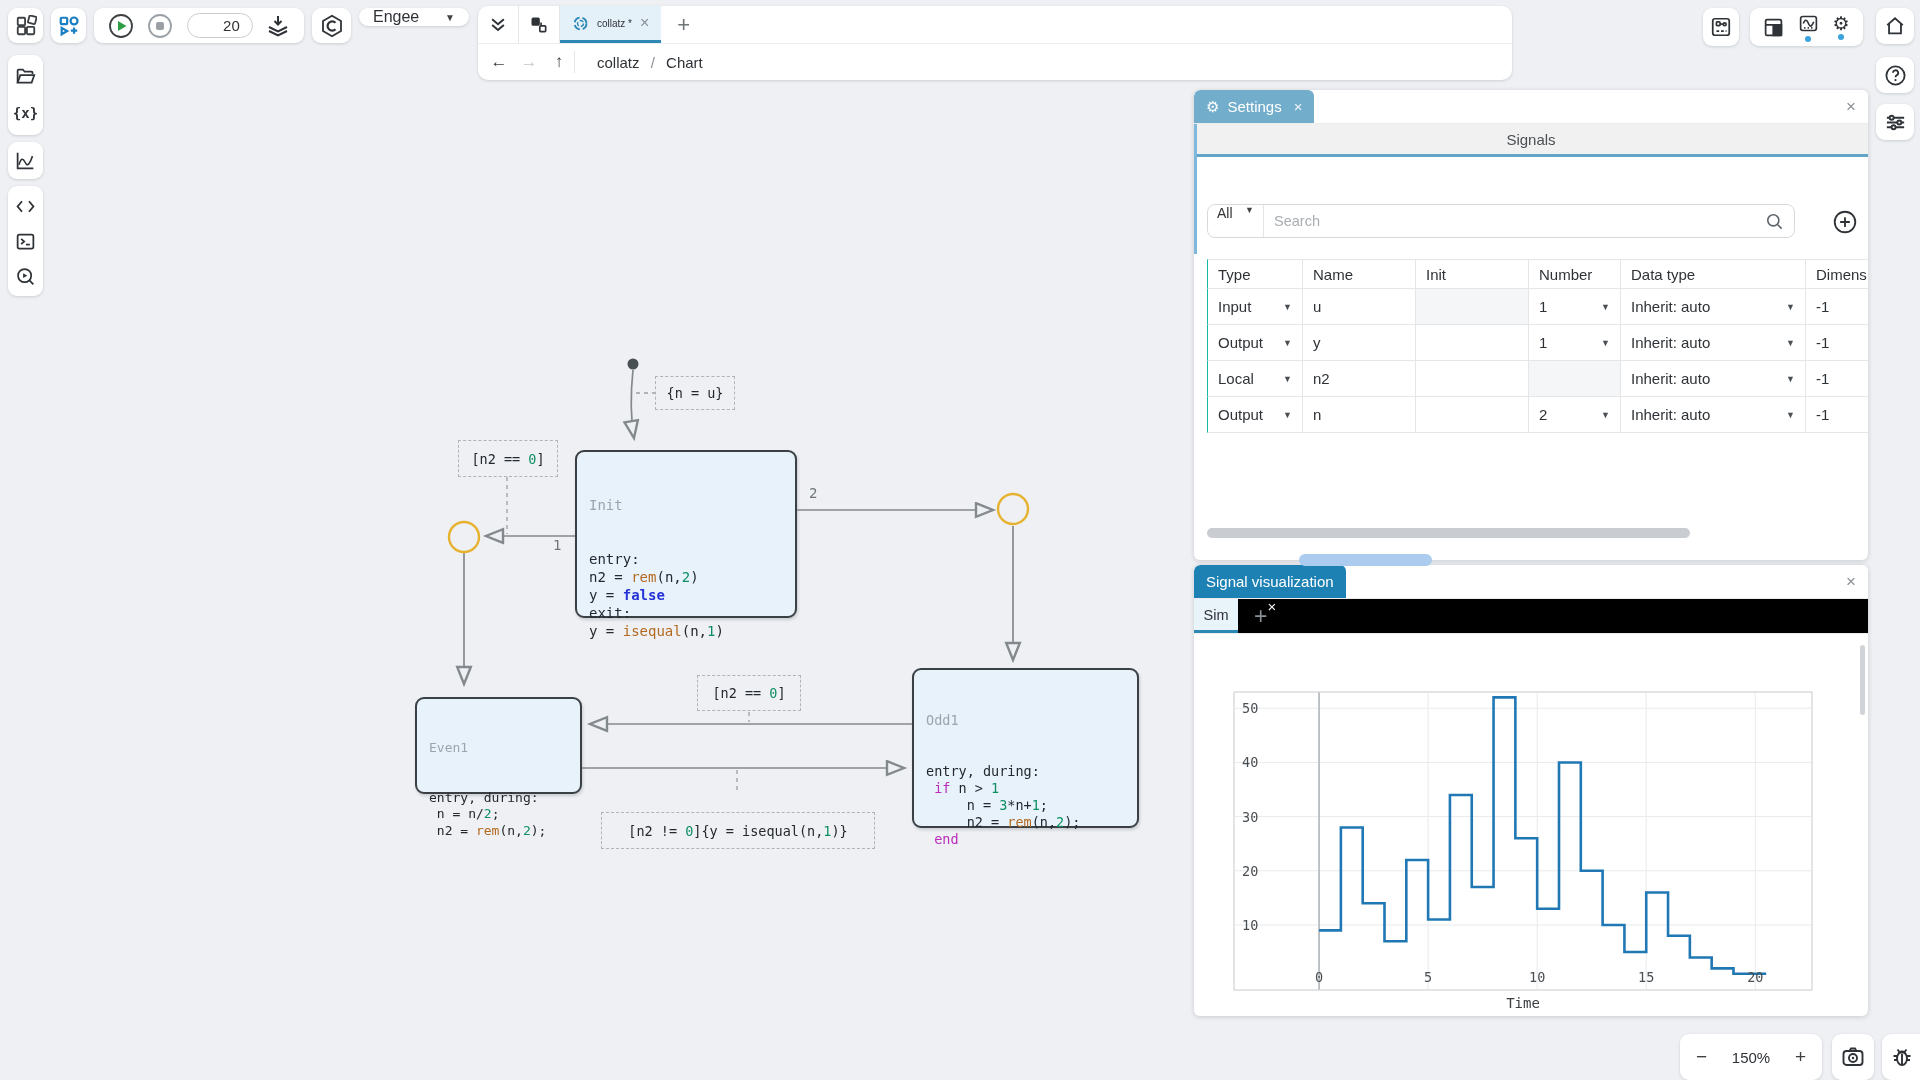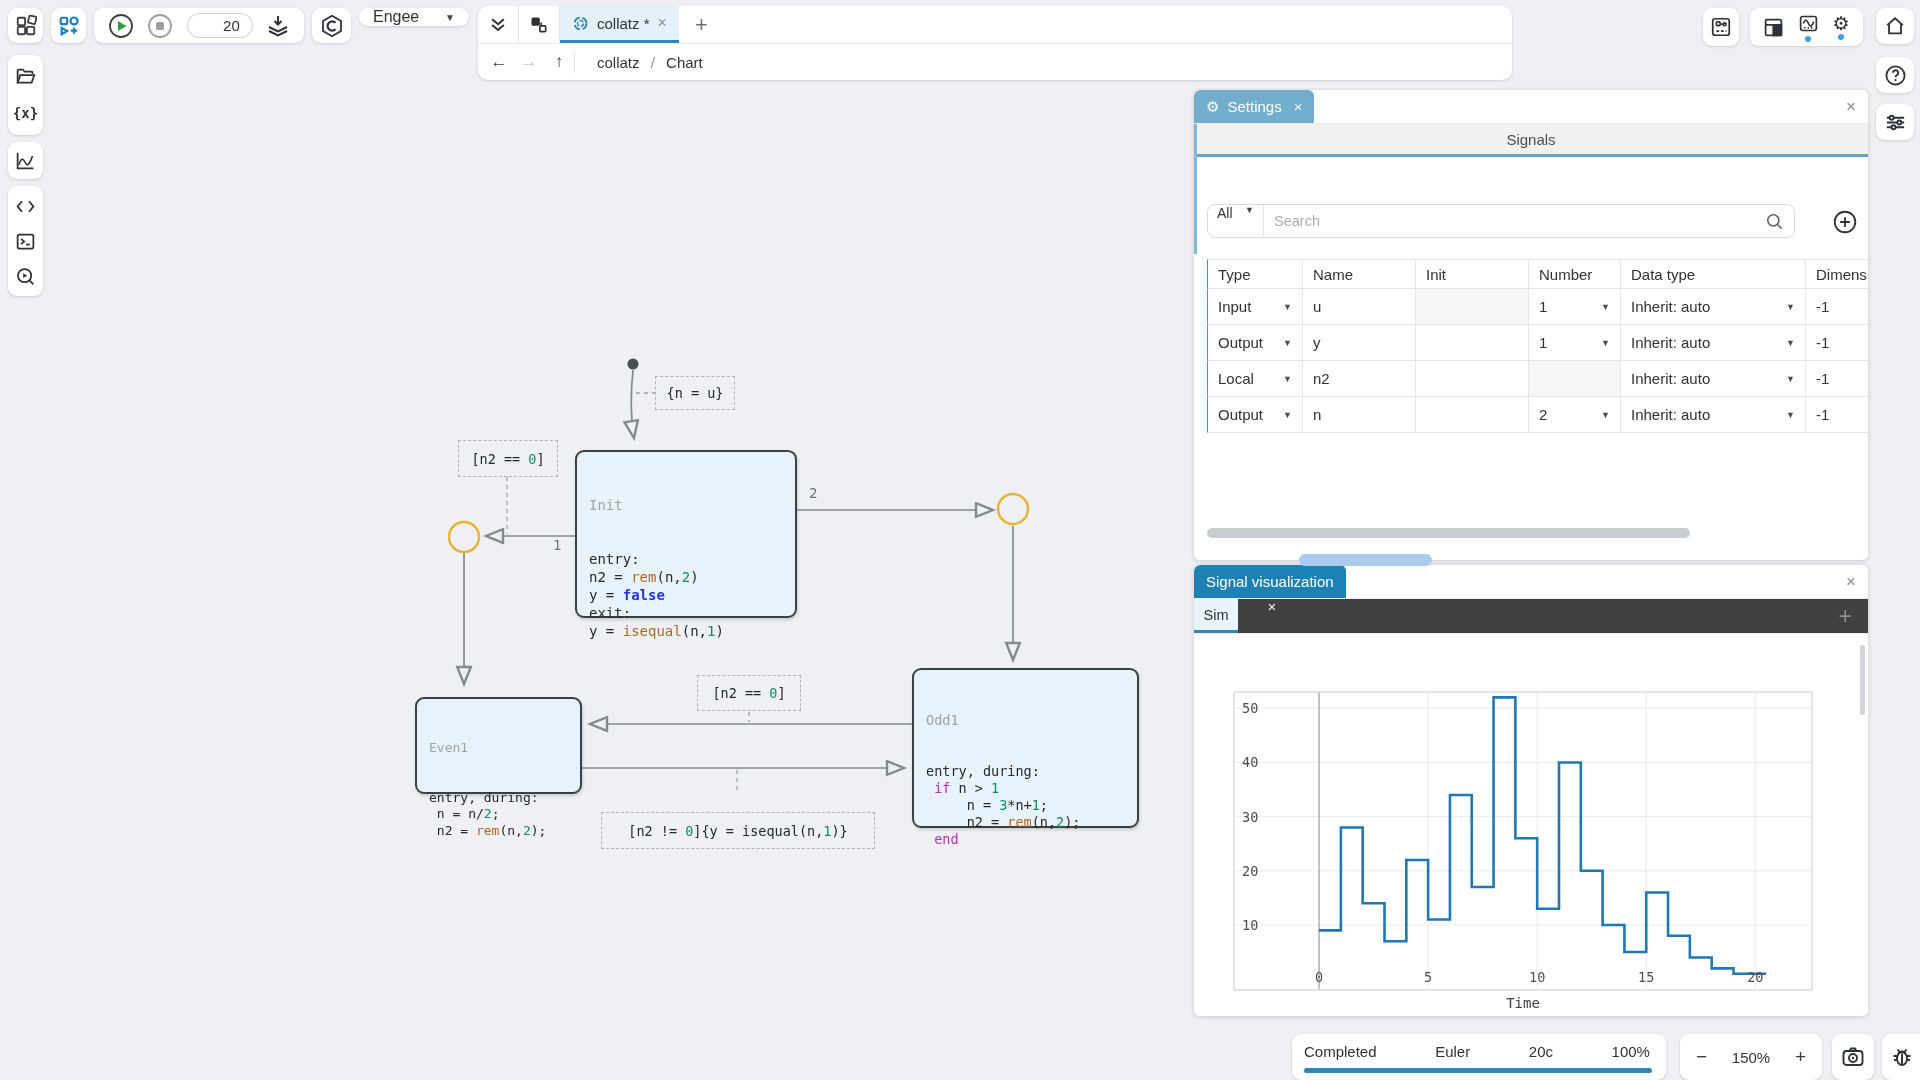--- a/index.html
+++ b/index.html
@@ -17,21 +17,21 @@
   .tb-group { display:flex; align-items:center; justify-content:space-evenly; }
   .sim-time { width:66px; height:25px; border:1px solid #c9cdd2; border-radius:13px; text-align:right; padding:0 12px; font-size:15px; color:#333; background:#fff; font-family:"Liberation Sans",sans-serif; }
   .engee-btn { display:flex; align-items:center; justify-content:space-between; padding:0 14px; width:100%; height:100%; cursor:pointer; font-size:16px; color:#2f3337; }
   .caret { font-size:10px; color:#444; }
 
   
   .tabs-card { display:flex; flex-direction:column; }
   .tabs-row { height:38px; display:flex; align-items:stretch; border-bottom:1px solid #eceef0; }
   .nav-row { height:36px; display:flex; align-items:center; }
   .doc-tab { display:flex; align-items:center; gap:8px; padding:0 12px; background:#e4f1f9; border-bottom:3px solid #2d88b5; cursor:pointer; }
-  .doc-tab .lbl { font-size:15px; color:#2f3337; }
+  .doc-tab .lbl { font-size:10px; color:#2f3337; }
   .doc-tab .x { color:#8a9096; font-size:16px; cursor:pointer; }
   .plus-tab { font-size:22px; color:#6f7477; padding:0 16px; display:flex; align-items:center; cursor:pointer; }
   .nav-arrow { font-size:17px; color:#3c4043; width:30px; text-align:center; cursor:pointer; }
   .nav-arrow.disabled { color:#c3c7cb; }
   .breadcrumb { font-size:15px; color:#2f3337; margin-left:22px; }
   .breadcrumb .sep { color:#8a9096; margin:0 7px; }
 
   
   .rail-btn { width:34px; height:30px; }
 
@@ -66,21 +66,21 @@
   .t-head .t-cell { height:30px; color:#2f3337; }
   .t-cell.dd { justify-content:space-between; }
   .t-cell .caret { font-size:9px; color:#4a4f54; }
   .t-cell.dim { background:#f5f6f8; }
   .t-row .t-cell:first-child { border-left:1px solid #14b8a6; }
   .t-head .t-cell { border-top:1px solid #e5e6e8; }
   .hscroll { position:absolute; left:13px; top:438px; width:483px; height:10px; border-radius:5px; background:#c9ccd1; cursor:pointer; }
 
   
   .drag-pill { position:absolute; left:1299px; top:554px; width:133px; height:12px; border-radius:6px; background:#abcbef; z-index:7; cursor:row-resize; }
-  .sim-row { height:35px; display:flex; align-items:stretch; border-bottom:1px solid #ececec; background:#404040;justify-content:space-between; }
+  .sim-row { height:35px; display:flex; align-items:stretch; border-bottom:1px solid #ececec; background:#000000; }
   .sim-tab { width:44px; display:flex; align-items:center; justify-content:center; font-size:14.5px; color:#2f3337; background:#e9f4fa; border-bottom:3px solid #2d88b5; cursor:pointer; }
   .vscroll { position:absolute; right:3px; top:80px; width:5px; height:70px; border-radius:3px; background:#d0d3d7; }
 
   
   .statusbar { display:flex; align-items:center; justify-content:space-between; padding:0 16px 8px 12px; flex-wrap:wrap; }
   .statusbar .txt { font-size:15px; color:#2f3337; margin-top:9px; }
   .progress { position:absolute; left:12px; bottom:7px; height:5px; border-radius:3px; background:#2d88b5; }
   .zoomctl { display:flex; align-items:center; justify-content:space-between; padding:0 16px; font-size:15px; color:#2f3337; }
   .zoomctl .sym { font-size:19px; color:#3c4043; cursor:pointer; }
 </style>
@@ -495,29 +495,20 @@
         <text x="234.12075471698114" y="348" text-anchor="middle" font-family="DejaVu Sans Mono, monospace" font-size="13.5" fill="#4a4f54">5</text>
         <text x="343.177358490566" y="348" text-anchor="middle" font-family="DejaVu Sans Mono, monospace" font-size="13.5" fill="#4a4f54">10</text>
         <text x="452.23396226415093" y="348" text-anchor="middle" font-family="DejaVu Sans Mono, monospace" font-size="13.5" fill="#4a4f54">15</text>
         <text x="561.2905660377357" y="348" text-anchor="middle" font-family="DejaVu Sans Mono, monospace" font-size="13.5" fill="#4a4f54">20</text>
         <text x="329" y="374" text-anchor="middle" font-family="DejaVu Sans Mono, monospace" font-size="14" fill="#3c4043">Time</text>
         <rect x="40" y="58" width="578" height="298" fill="none" stroke="#d9dbde" stroke-width="1"></rect>
       </svg>
     <div class="vscroll"></div>
   </div>
 
-  <div class="card" style="left:1292px; top:1034px; width:374px; height:46px;">
-    <div class="statusbar">
-      <span class="txt">Completed</span>
-      <span class="txt">Euler</span>
-      <span class="txt">20c</span>
-      <span class="txt">100%</span>
-    </div>
-    <div class="progress" id="status-progress" style="width: 348px;"></div>
-  </div>
   <div class="card zoomctl" style="left:1680px; top:1034px; width:142px; height:46px;">
     <span class="sym">−</span>
     <span>150%</span>
     <span class="sym">+</span>
   </div>
   <div class="card iconbtn" style="left:1832px; top:1034px; width:42px; height:46px;">
     <svg class="ic" width="24" height="24" viewBox="0 0 24 24" fill="none" stroke="#2f3337" stroke-width="1.9">
       <rect x="2.5" y="6" width="19" height="14" rx="3"></rect>
       <path d="M8.5 6 L10 3.5 H14 L15.5 6"></path>
         <circle cx="12" cy="13" r="4"></circle>

